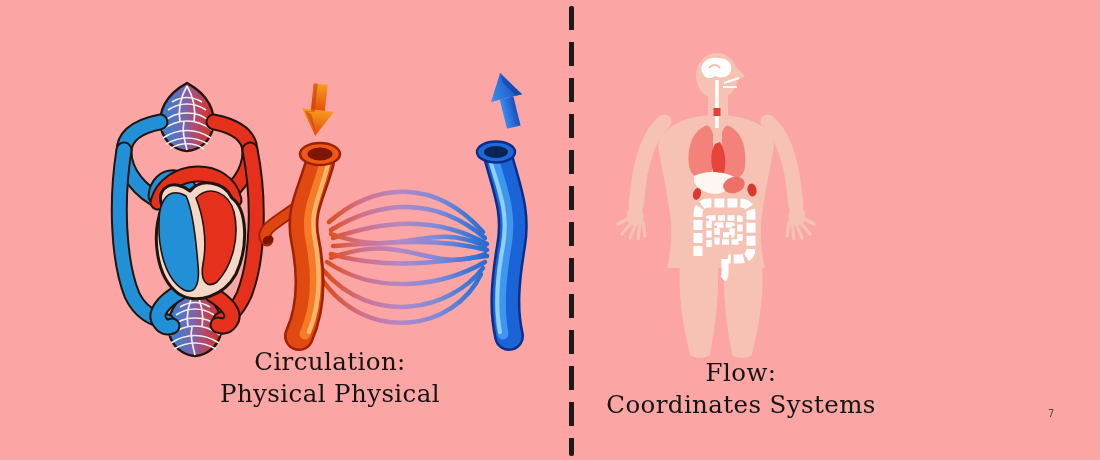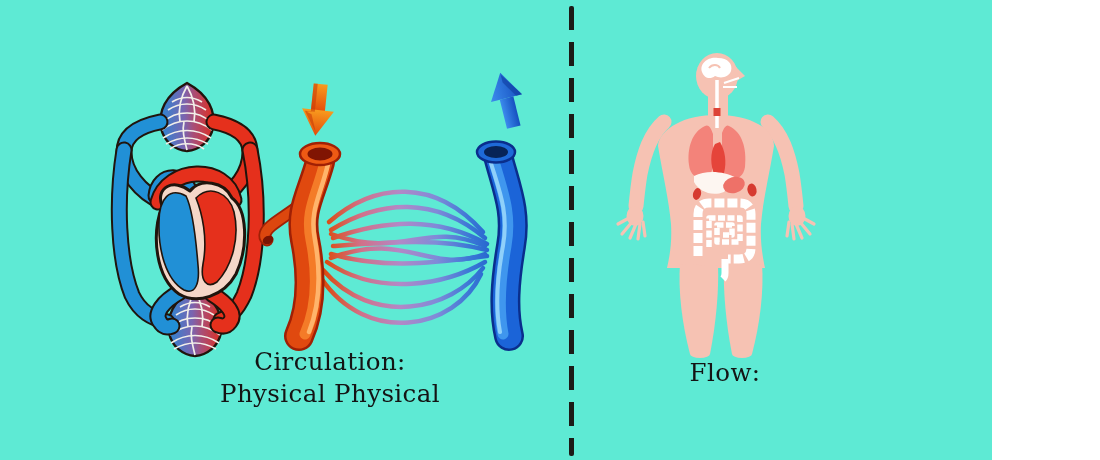--- a/index.html
+++ b/index.html
@@ -1,33 +1,33 @@
 <!DOCTYPE html>
 <html><head>
 <meta charset="utf-8">
 <style>
   html,body{margin:0;padding:0;}
   .slide{
-    position:relative;width:992px;height:460px;overflow:hidden;
-    background:#5eead4;
+    position:relative;width:1100px;height:460px;overflow:hidden;
+    background:#fca5a5;
     font-family:"DejaVu Serif", serif;
   }
   .illus{position:absolute;}
   .divider{
     position:absolute;left:569px;top:6px;width:4.5px;height:450px;
     background:repeating-linear-gradient(180deg,#1c1b17 0 24px,transparent 24px 36px);
     border-radius:2px;
   }
   .caption{
     position:absolute;text-align:center;color:#141414;
     font-size:24.5px;line-height:1.32;letter-spacing:.4px;
   }
   .caption .cap-line{display:block;white-space:nowrap;}
   .caption-left{left:150px;top:346px;width:360px;}
-  .caption-right{left:545px;top:357px;width:360px;text-align:center;}
+  .caption-right{left:561px;top:357px;width:360px;text-align:center;}
   .page-number{
     position:absolute;left:1048px;top:408px;
     font-family:"DejaVu Sans", sans-serif;font-size:10px;color:#4d4d4d;
   }
 </style>
 </head>
 <body>
 
 <div class="slide">
 
@@ -230,16 +230,17 @@
       <path d="M 97,219 L 97,190 L 128,190 L 128,214 L 105,214 L 105,197 L 120,197 L 120,207 L 111,207" stroke="#ffffff" stroke-width="5.5" fill="none" stroke-dasharray="7 2.5" stroke-linejoin="round"></path>
     </g>
   </svg>
 
   <div class="caption caption-left">
     <span class="cap-line">Circulation:</span>
     <span class="cap-line">Physical Physical</span>
   </div>
   <div class="caption caption-right">
     <span class="cap-line">Flow:</span>
+    <span class="cap-line">Coordinates Systems</span>
   </div>
 
   <div class="page-number">7</div>
 </div>
 
 </body></html>

